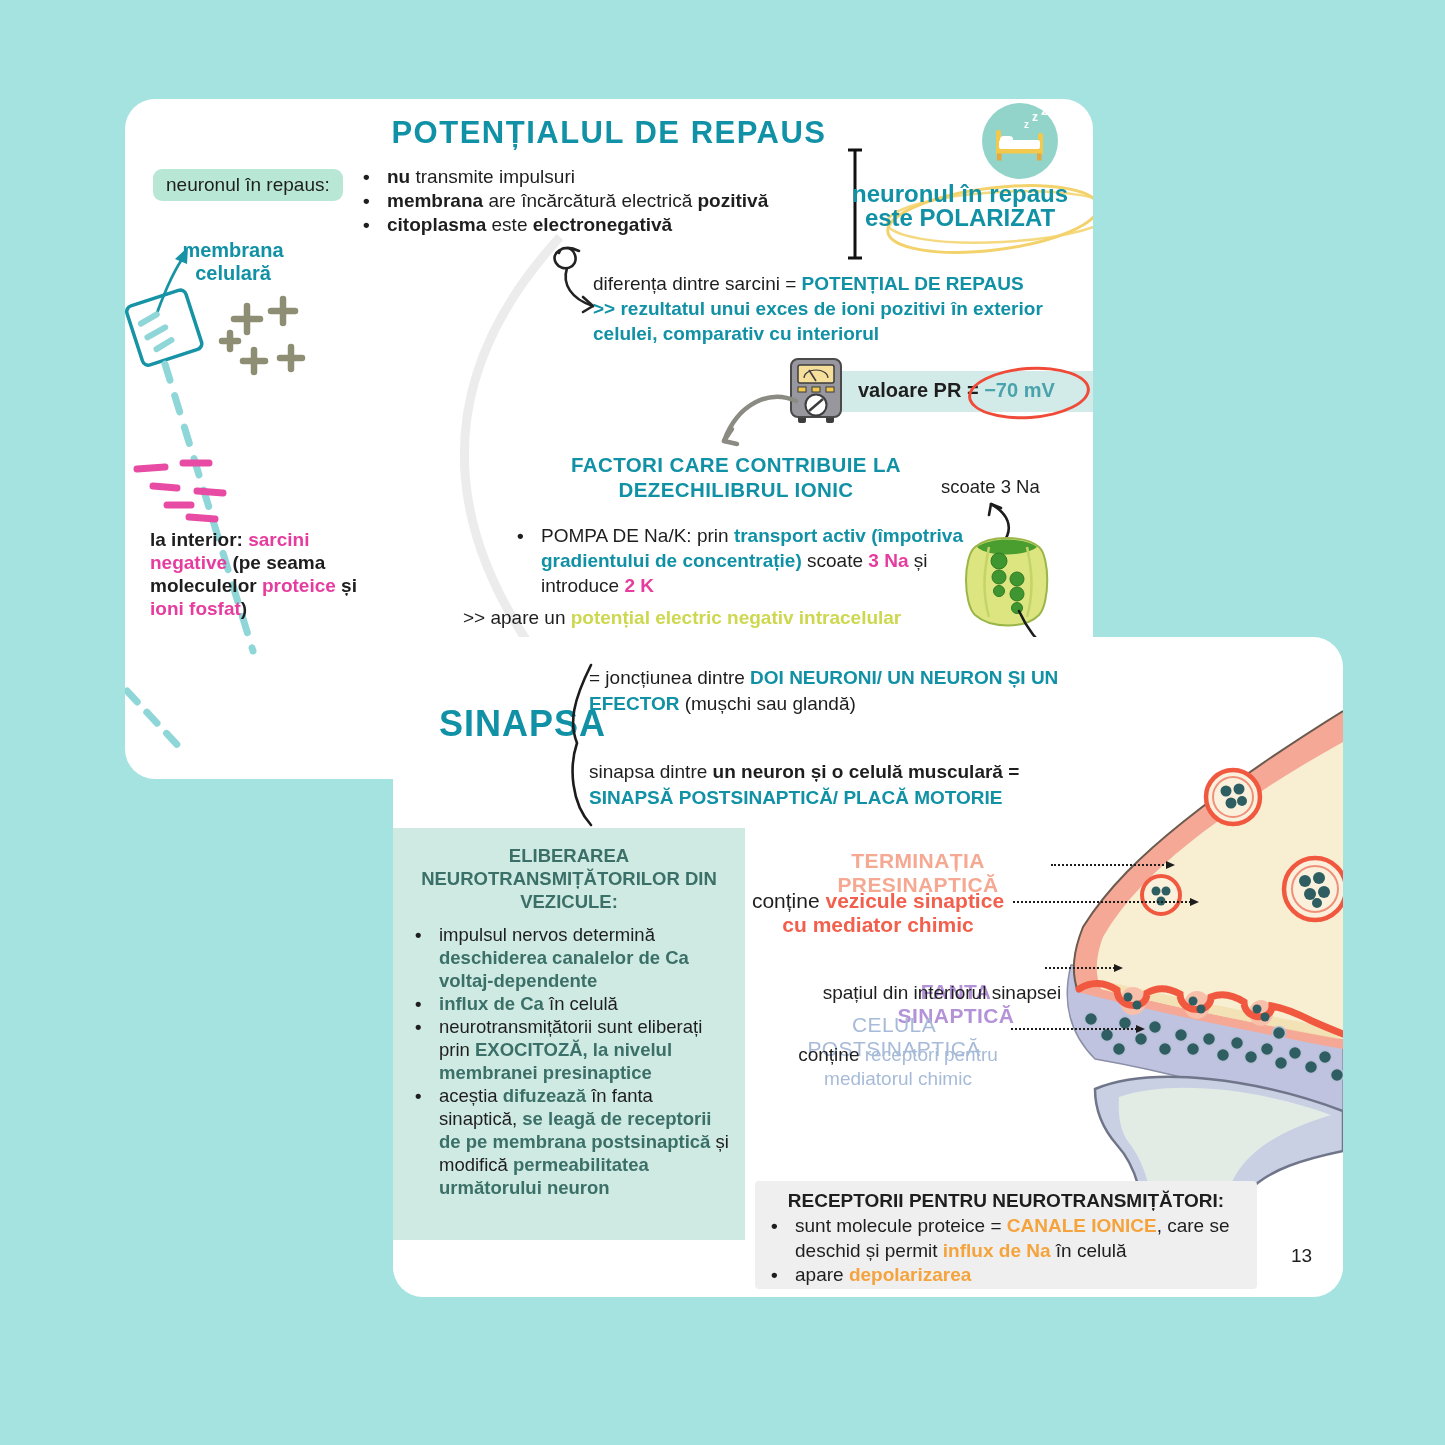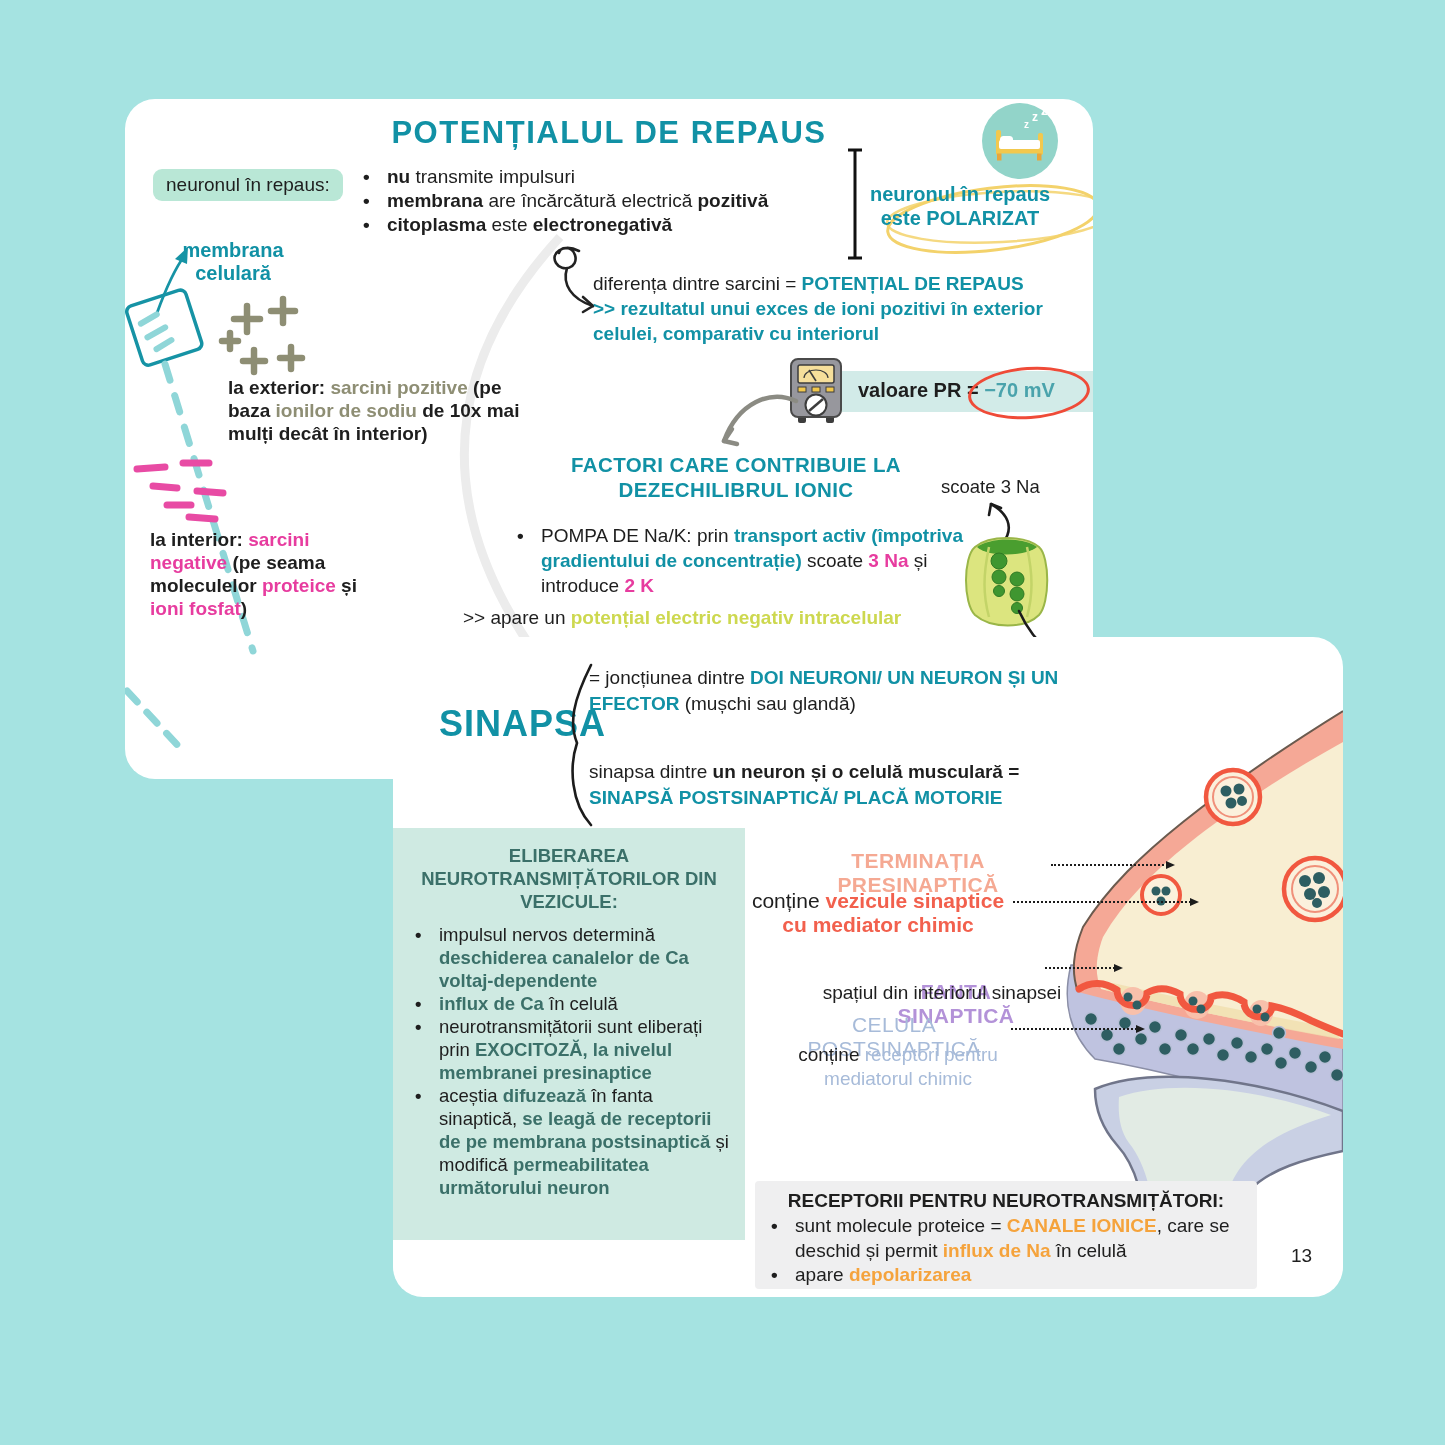--- a/index.html
+++ b/index.html
@@ -81,21 +81,21 @@
     <rect x="18" y="38" width="41" height="9" rx="2" fill="#ffffff"></rect>
     <rect x="15" y="47" width="47" height="4.5" fill="#f2c84d"></rect>
     <rect x="16" y="51.5" width="4.5" height="7" fill="#e8a63c"></rect>
     <rect x="56" y="51.5" width="4.5" height="7" fill="#e8a63c"></rect>
   </svg>
 
   <svg class="abs" style="left:740px;top:78px;" width="262" height="90" viewBox="0 0 262 90">
     <ellipse cx="128" cy="42" rx="106" ry="31" fill="none" stroke="#f3d26b" stroke-width="3" transform="rotate(-7 128 42)"></ellipse>
     <ellipse cx="136" cy="40" rx="114" ry="25" fill="none" stroke="#f3d26b" stroke-width="2.5" opacity=".85" transform="rotate(-3 136 40)"></ellipse>
   </svg>
-  <div class="abs tealtxt" style="left:715px;top:83px;width:240px;text-align:center;font-size:20px;line-height:24px;">
+  <div class="abs tealtxt" style="left:715px;top:83px;width:240px;text-align:center;font-size:24px;line-height:24px;">
     <span>neuronul în repaus</span><br>
     <span>este </span><span>POLARIZAT</span>
   </div>
 
   <div class="abs tealtxt" style="left:18px;top:140px;width:180px;text-align:center;font-size:20px;line-height:23px;">
     <span>membrana</span><br><span>celulară</span>
   </div>
 
   <svg class="abs" style="left:0;top:140px;" width="330" height="530" viewBox="0 0 330 530">
     <path d="M 32,74 C 40,52 48,32 60,16" stroke="#1693a5" stroke-width="2.8" fill="none"></path>
@@ -134,23 +134,20 @@
     <path d="M 42,10 C 26,2 13,12 19,22 C 25,32 42,27 38,14 C 35,5 24,5 22,12" stroke="#222" stroke-width="2.6" fill="none" stroke-linecap="round"></path>
     <path d="M 30,27 C 25,43 34,58 56,65" stroke="#222" stroke-width="2.6" fill="none" stroke-linecap="round"></path>
     <path d="M 56,65 L 46,56 M 56,65 L 46,71" stroke="#222" stroke-width="2.6" fill="none" stroke-linecap="round"></path>
   </svg>
 
   <div class="abs body19" style="left:468px;top:172px;width:508px;line-height:25px;">
     <span>diferența dintre sarcini = </span><span class="tealtxt">POTENȚIAL DE REPAUS</span><br>
     <span class="tealtxt">&gt;&gt; rezultatul unui exces de ioni pozitivi în exterior celulei, comparativ cu interiorul</span>
   </div>
 
-  <div class="abs" style="left:103px;top:277px;width:302px;font-size:19px;line-height:23px;font-weight:bold;">
-    <span>la exterior:</span><span class="olive"> sarcini pozitive </span><span>(pe baza </span><span class="olive">ionilor de sodiu</span><span> de 10x mai mulți decât în interior)</span>
-  </div>
 
   <div class="strip"></div>
   <div class="abs" style="left:733px;top:280px;font-size:20px;font-weight:bold;">
     <span>valoare PR = </span><span style="color:#4aa3ac;">−70 mV</span>
   </div>
   <div class="redellipse"></div>
   <svg class="abs" style="left:663px;top:258px;" width="56" height="68" viewBox="0 0 56 68">
     <rect x="10" y="59" width="8" height="7" rx="2" fill="#3d3d3d"></rect>
     <rect x="38" y="59" width="8" height="7" rx="2" fill="#3d3d3d"></rect>
     <rect x="3" y="2" width="50" height="58" rx="7" fill="#97979d" stroke="#4a4a4a" stroke-width="2"></rect>

